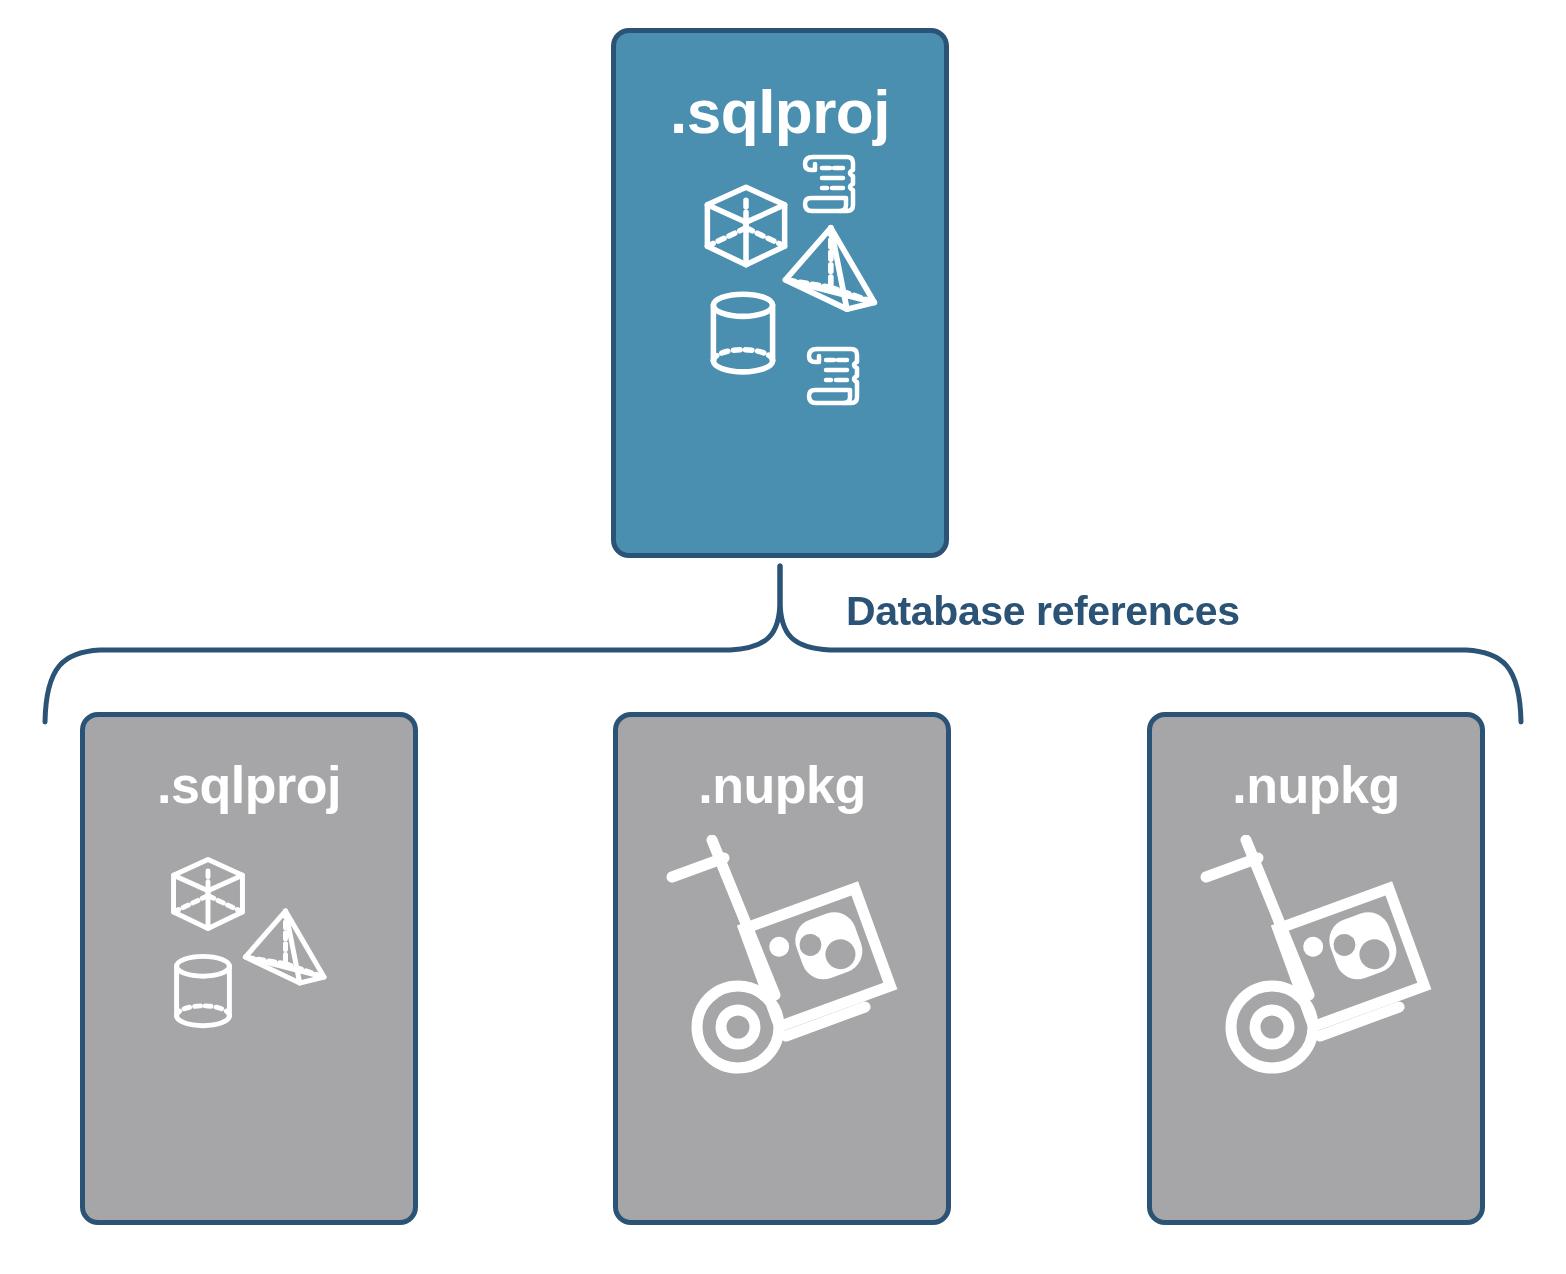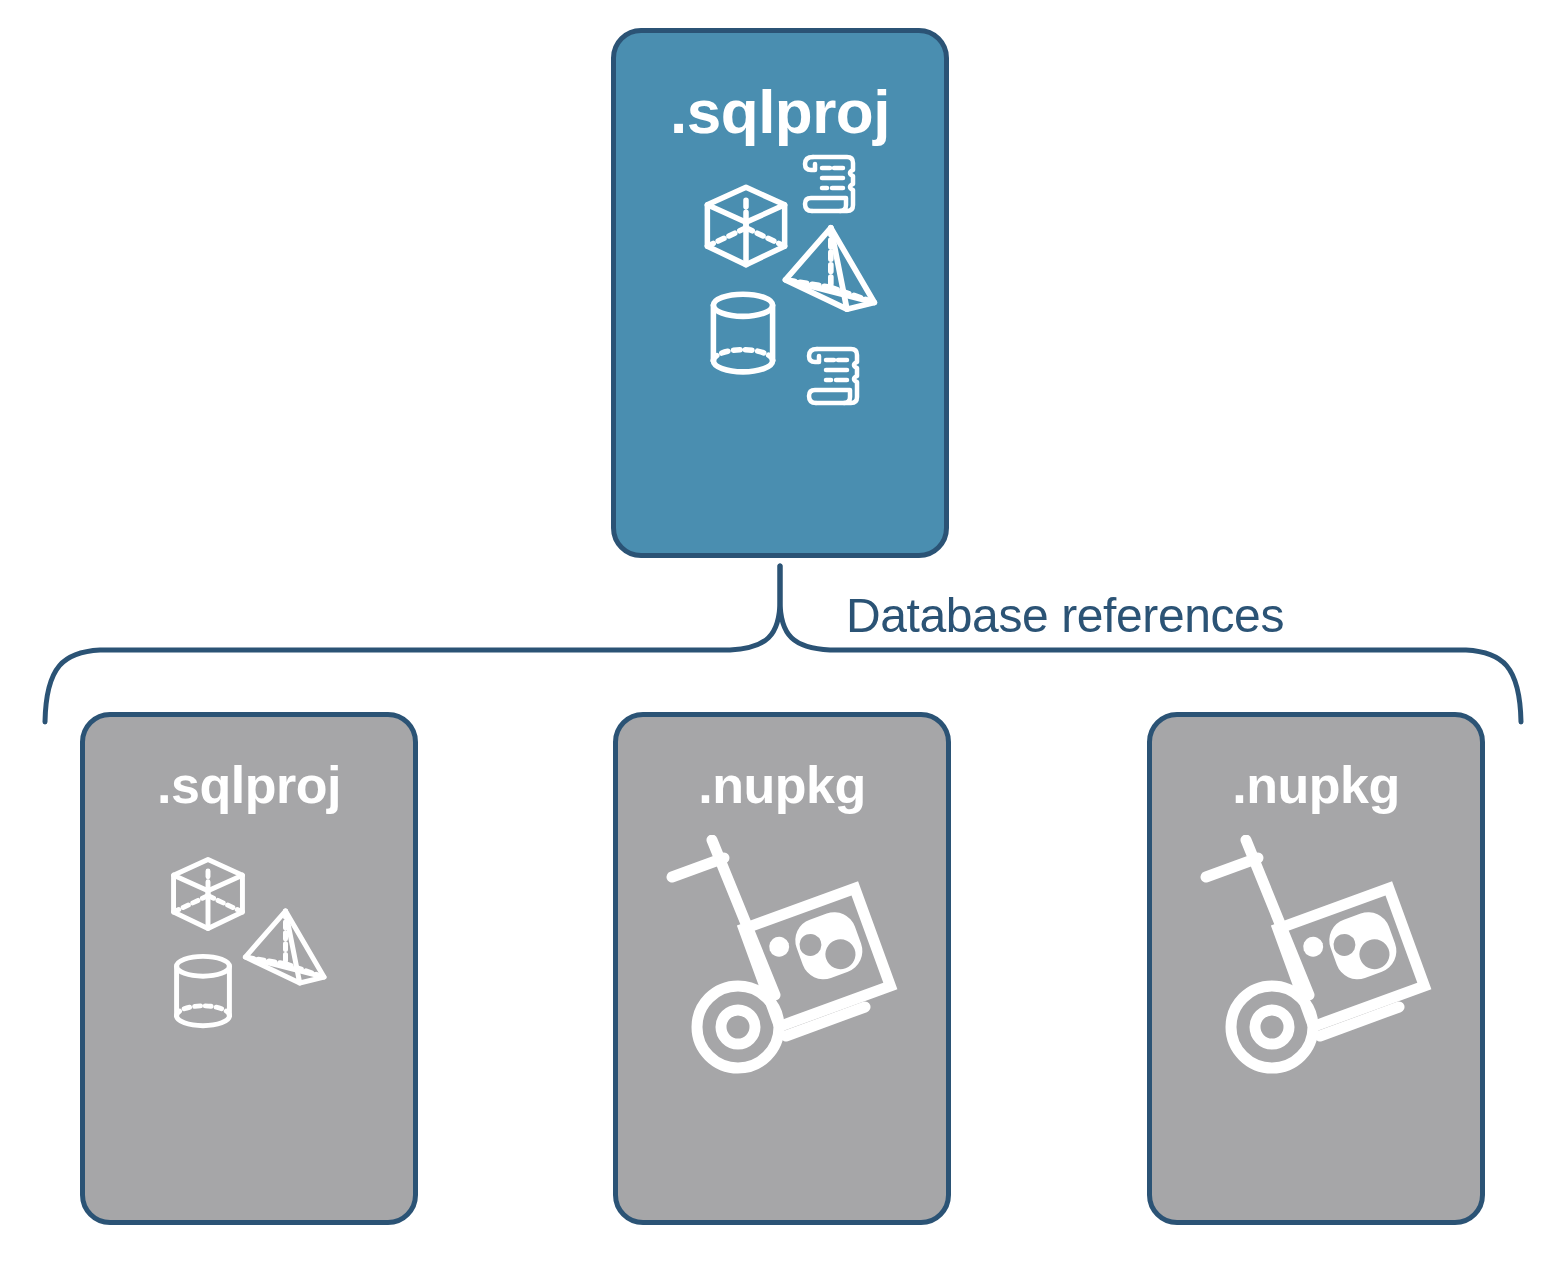--- a/index.html
+++ b/index.html
@@ -17,21 +17,21 @@
   #diagram-root {
     position: absolute;
     left: 0; top: 0;
     width: 1566px;
     height: 1274px;
   }
   .node-box {
     position: absolute;
     box-sizing: border-box;
     border: 5px solid #2B5375;
-    border-radius: 30px;
+    border-radius: 18px;
     display: flex;
     flex-direction: column;
     align-items: center;
   }
   .node-box.blue  { background: #4A8EB0; }
   .node-box.gray  { background: #A6A6A8; }
 
   .node-title {
     color: #ffffff;
     font-weight: bold;
@@ -54,22 +54,22 @@
     position: absolute;
     left: 0; top: 0;
     width: 1566px;
     height: 1274px;
     pointer-events: none;
   }
 
   .brace-label {
     position: absolute;
     color: #2B5375;
-    font-size: 48px;
-    font-weight: normal;
+    font-size: 41px;
+    font-weight: bold;
     letter-spacing: -0.4px;
     white-space: nowrap;
     user-select: none;
   }
 </style>
 </head>
 <body>
 
 <div id="diagram-root">
 

